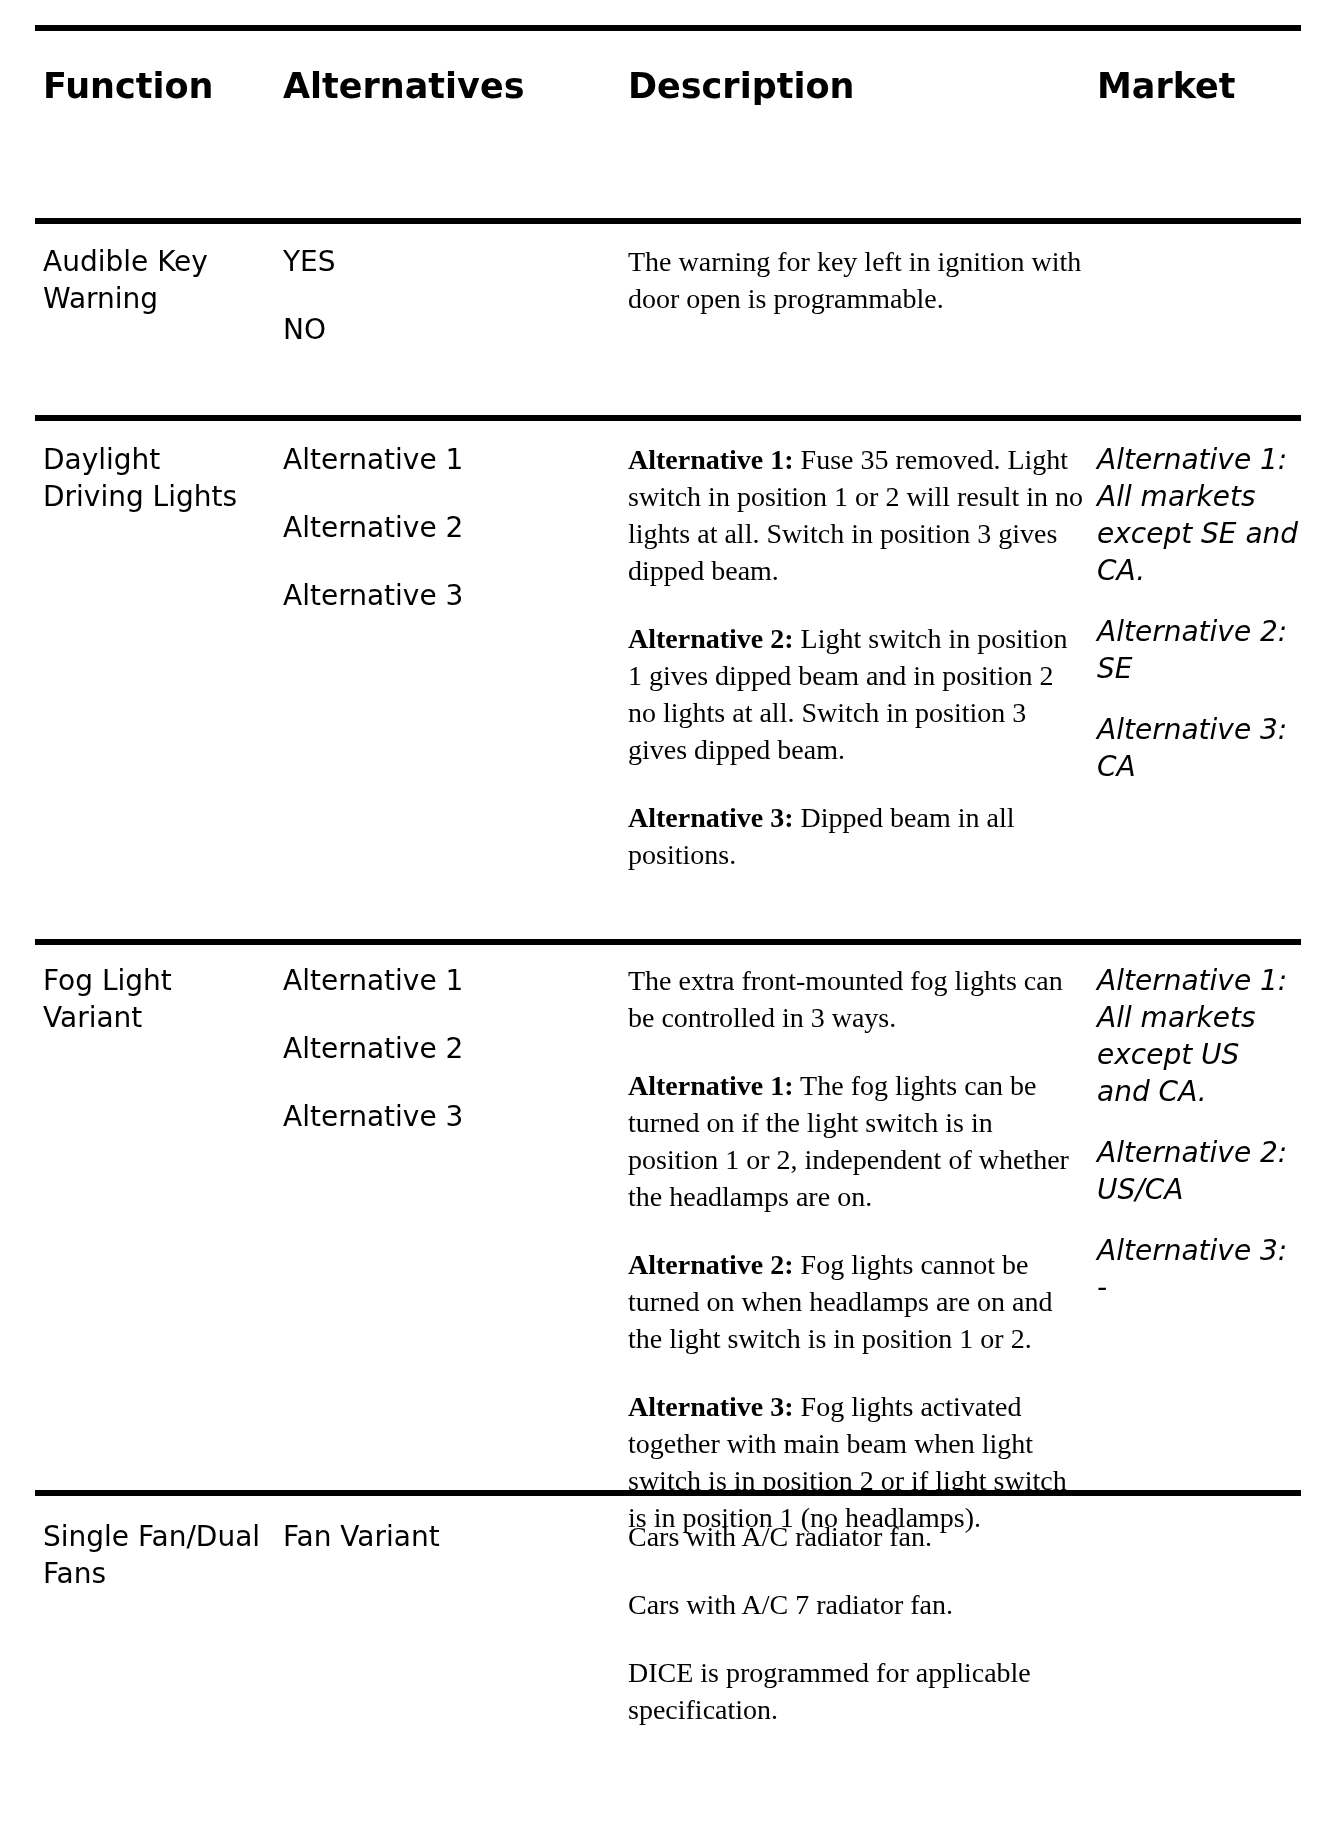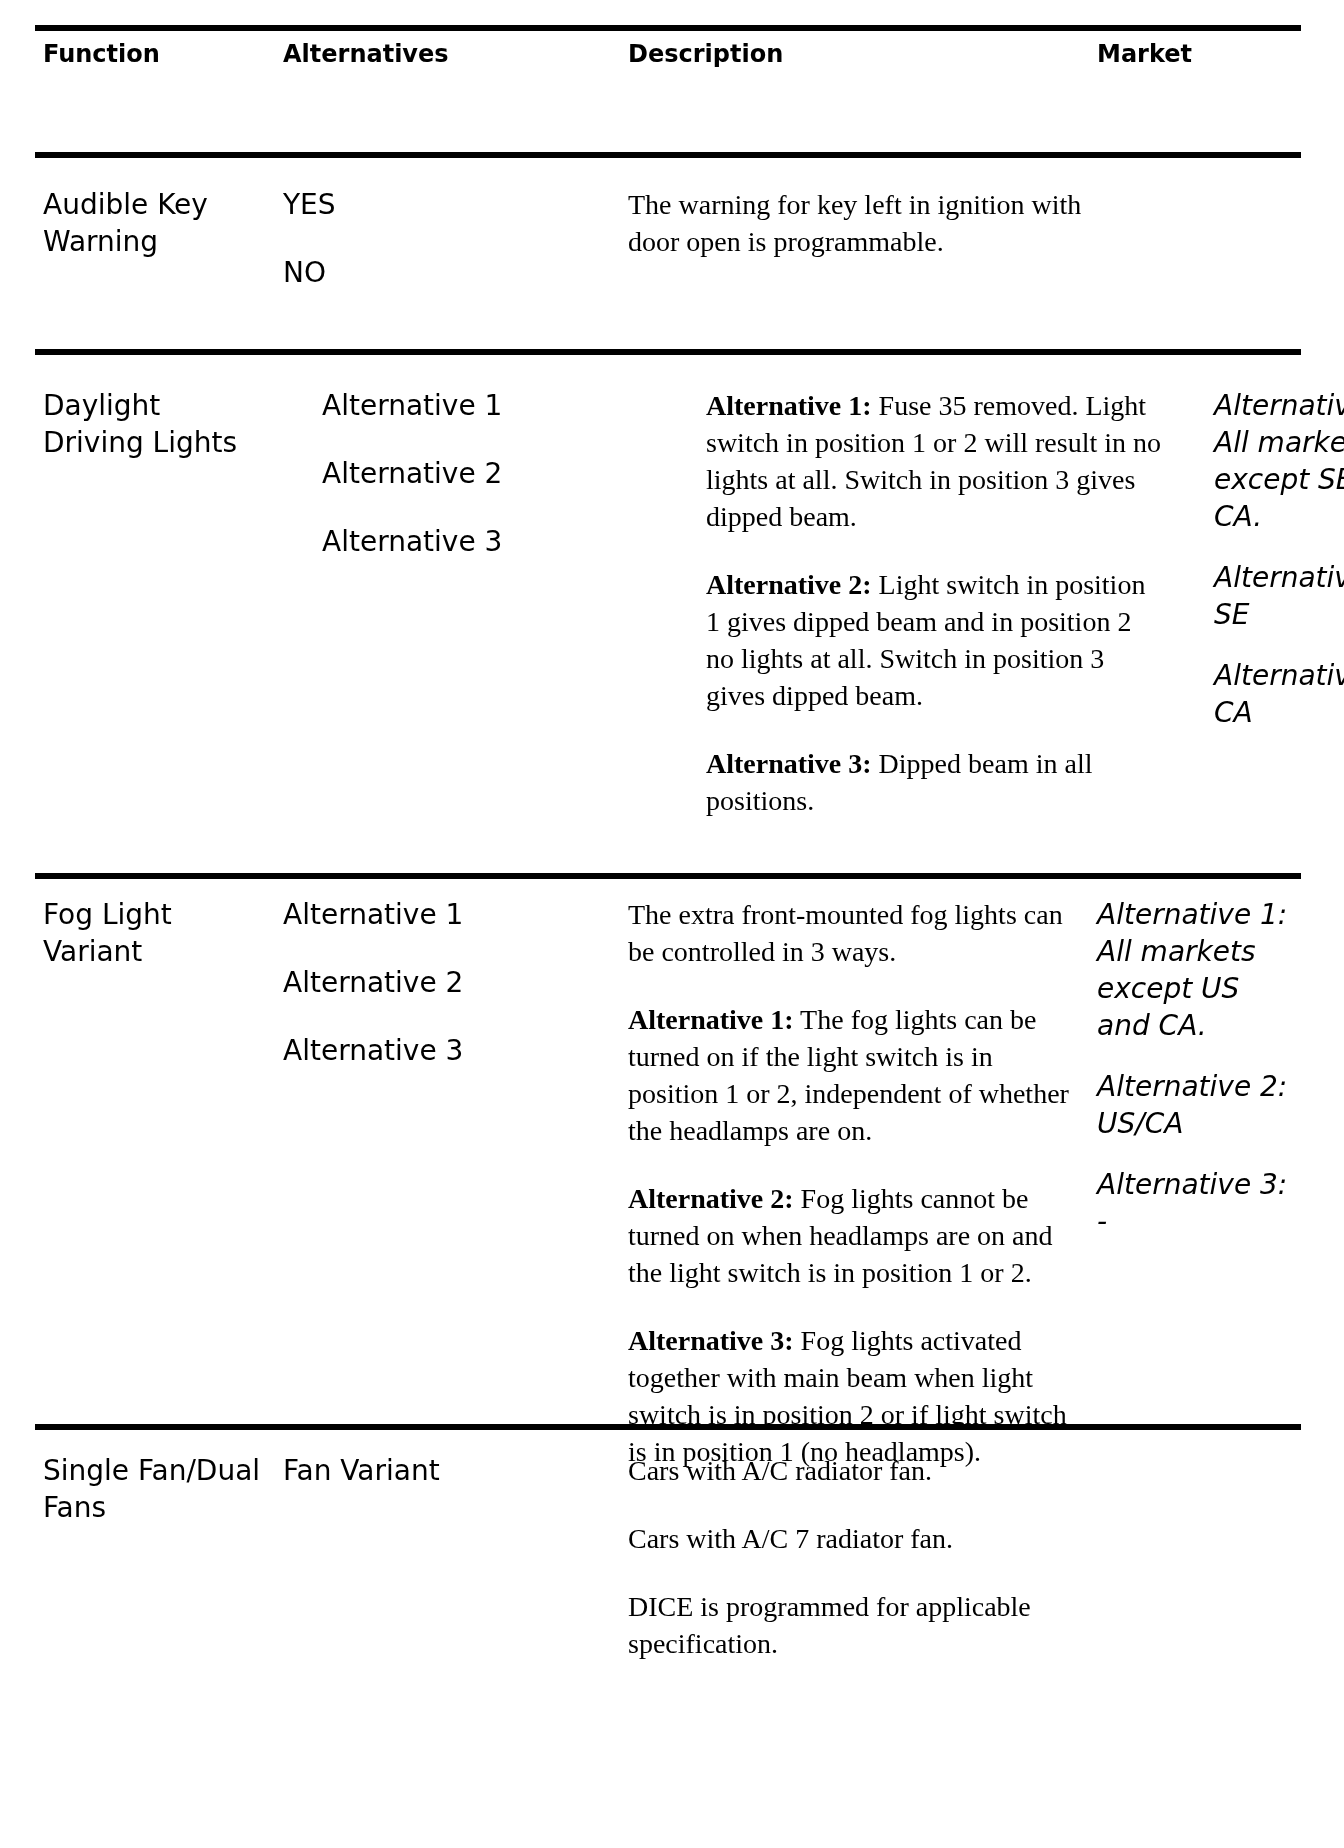--- a/index.html
+++ b/index.html
@@ -22,23 +22,23 @@
   .rule {
     height: 6px;
     background: #000000;
   }
   .row {
     display: grid;
     grid-template-columns: 240px 345px 469px 1fr;
     padding-left: 8px;
     box-sizing: border-box;
   }
-  .hrow { height: 121px; padding-top: 5px; font-weight: 700; font-size: 24px; }
-  .r1 { height: 191px; padding-top: 28px; }
-  .r2 { height: 518px; padding-top: 32px; gap: 39px; }
+  .hrow { height: 155px; padding-top: 5px; font-weight: 700; font-size: 35px; margin-top: 32px; }
+  .r1 { height: 191px; padding-top: 19px; }
+  .r2 { height: 518px; padding-top: 20px; }
   .r3 { height: 545px; padding-top: 17px; }
   .r4 { padding-top: 22px; padding-bottom: 20px; }
   .cell { box-sizing: border-box; }
   .func { padding-right: 30px; }
   .alts .alt { margin-bottom: 31px; }
   .desc { width: 460px; font-family: Liberation Serif, serif; }
   .desc p { margin: 0 0 31px 0; }
   .desc p:last-child { margin-bottom: 0; }
   .desc b { font-weight: 700; }
   .market { width: 202px; font-style: italic; }

